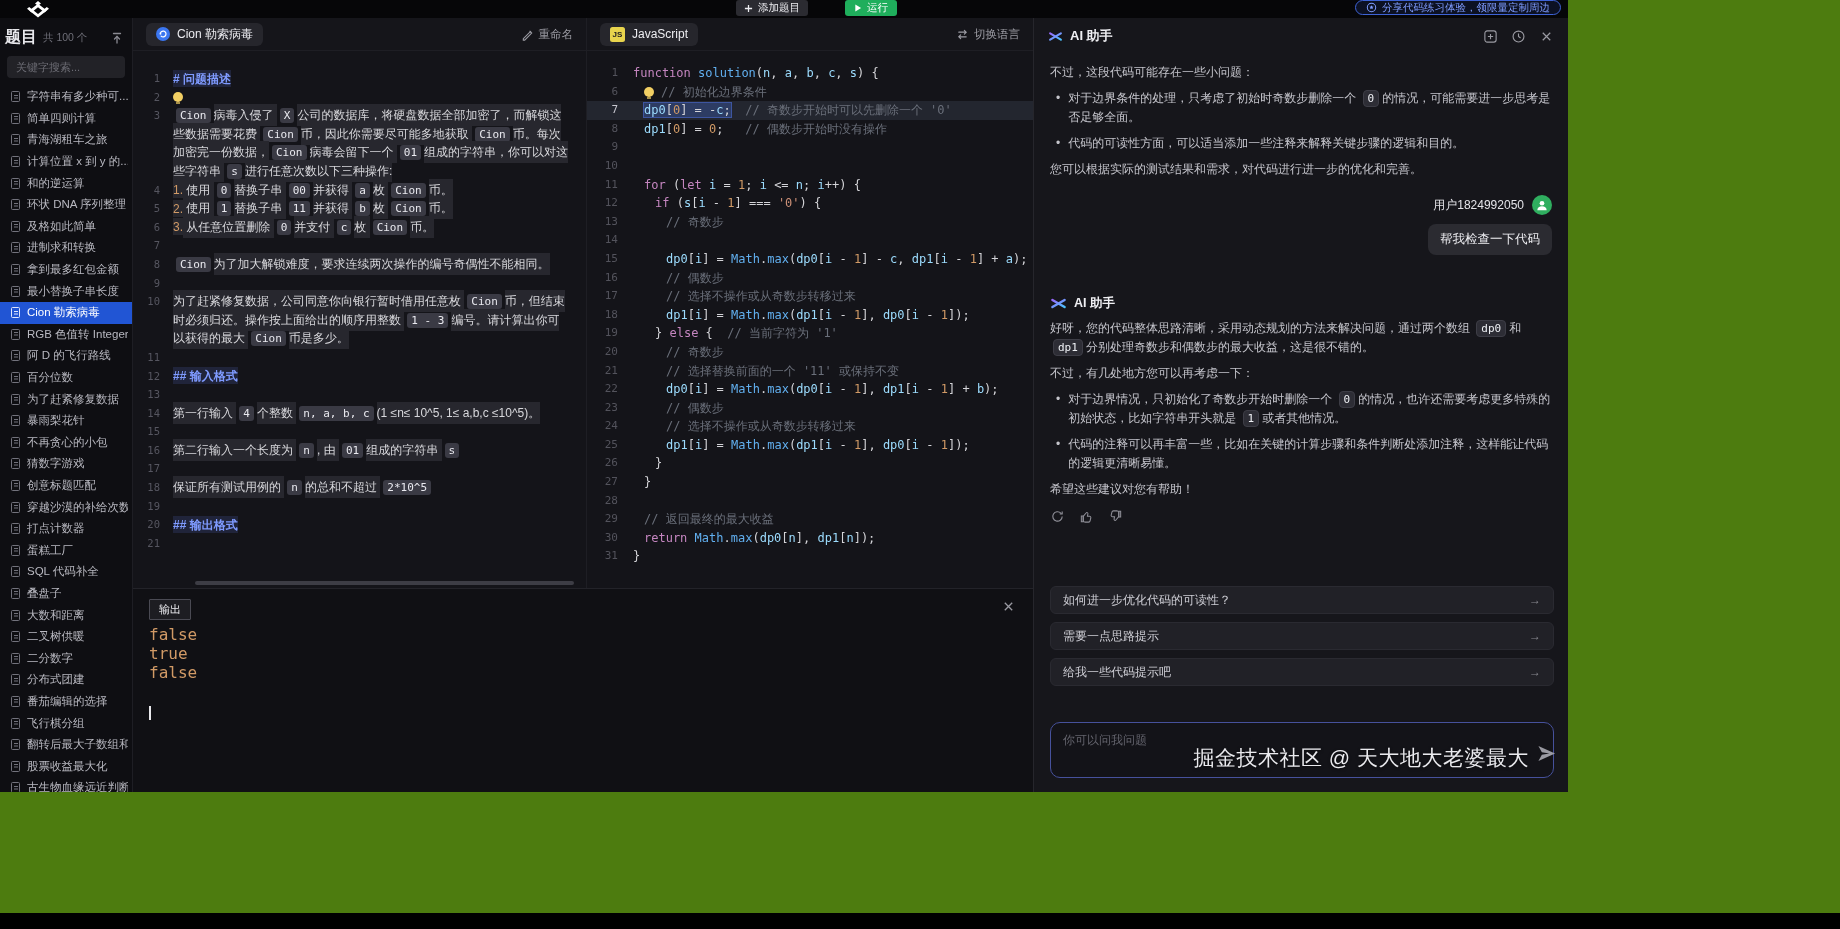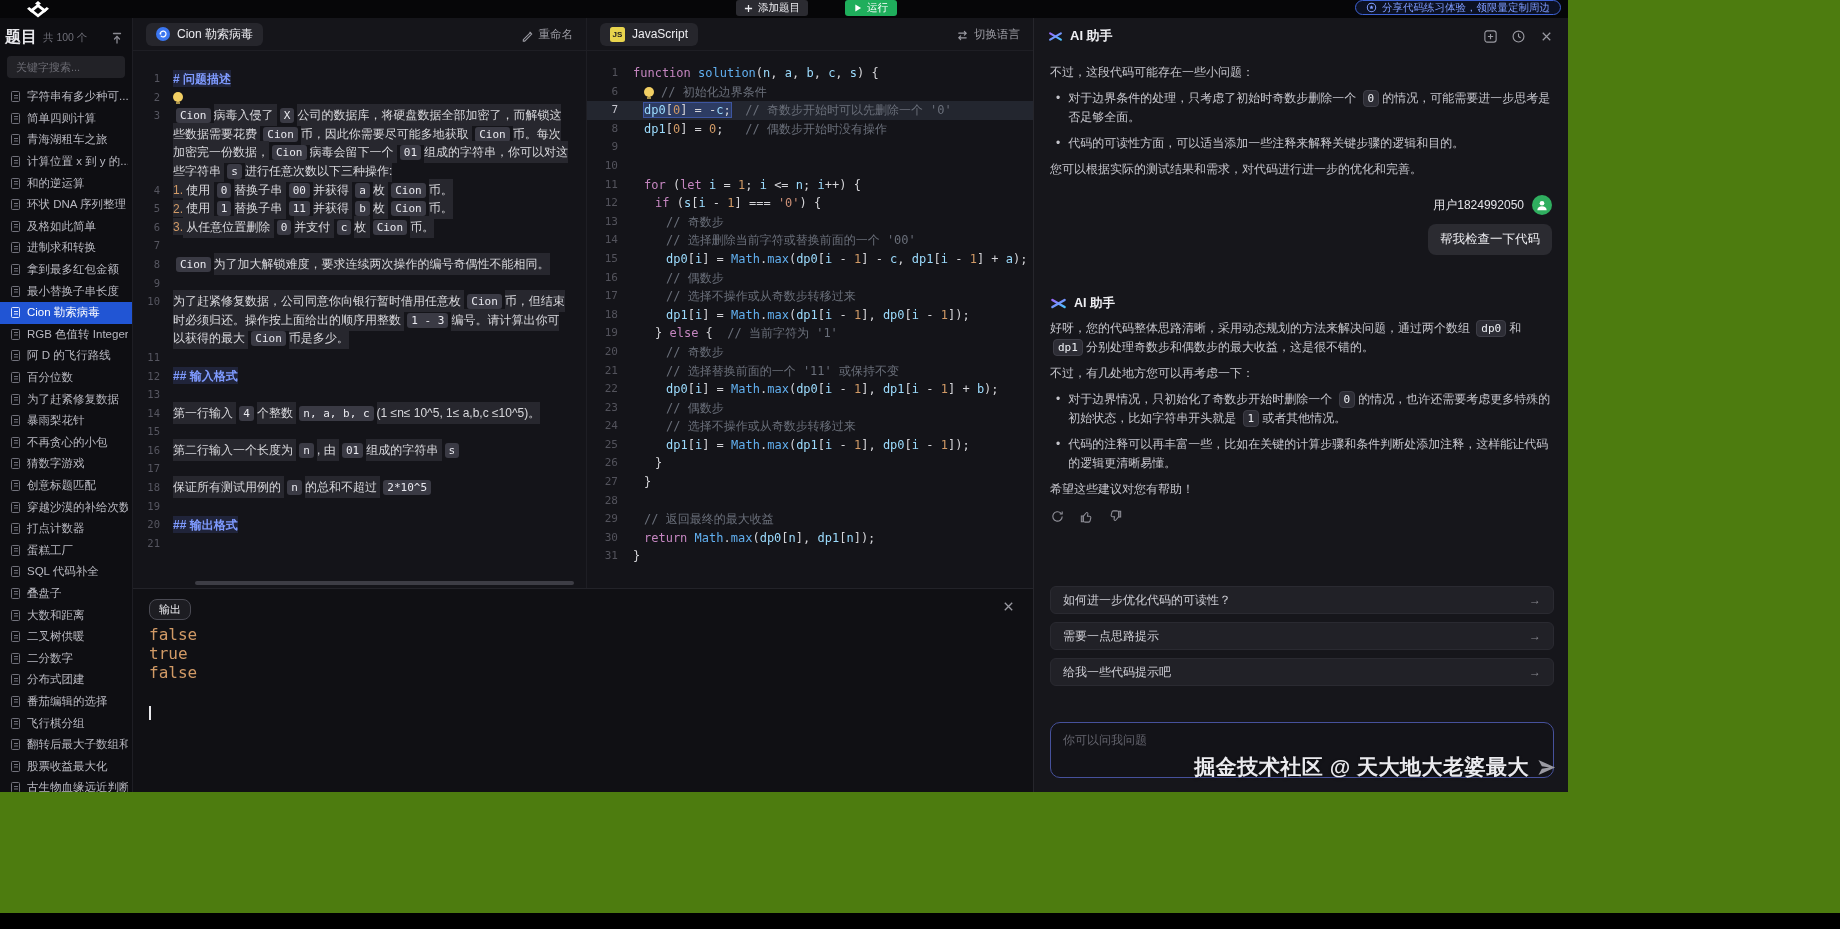--- a/index.html
+++ b/index.html
@@ -28,21 +28,21 @@
 .sb-item{height:21.6px;display:flex;align-items:center;gap:7px;padding:0 4px 0 11px;color:#b9b9c1;font-size:11.5px;white-space:nowrap;overflow:hidden;cursor:pointer}
 .sb-item.sel{background:#2155d4;color:#fff}
 .doc-icon{flex:none;width:9px;height:11px;border:1px solid #72727c;border-radius:1.5px;position:relative}
 .doc-icon::after{content:"";position:absolute;left:1.5px;top:2.5px;width:4px;height:1px;background:#72727c;box-shadow:0 2.5px 0 #72727c}
 .sb-item.sel .doc-icon{border-color:#dfe6ff}
 .sb-item.sel .doc-icon::after{background:#dfe6ff;box-shadow:0 2.5px 0 #dfe6ff}
 .sb-label{overflow:hidden}
 
 .panel-head{height:33px;flex:none;display:flex;align-items:center;padding:0 13px;border-bottom:1px solid #1e1e24;background:#15151a}
 .tab-chip{display:inline-flex;align-items:center;gap:7px;background:#26262c;border-radius:6px;height:23px;padding:0 10px;font-size:12px;color:#ececf0;cursor:pointer;white-space:nowrap}
-.head-action{margin-left:auto;display:flex;align-items:flex-end;gap:5px;font-size:11.5px;color:#9c9ca4;cursor:pointer;white-space:nowrap}
+.head-action{margin-left:auto;display:flex;align-items:center;gap:5px;font-size:11.5px;color:#9c9ca4;cursor:pointer;white-space:nowrap}
 .head-action svg{width:13px;height:13px}
 
 .desc{grid-area:desc;background:#141419;display:flex;flex-direction:column;overflow:hidden;position:relative}
 .md-content{flex:1;padding-top:18px;overflow:hidden;position:relative}
 .md-line{display:flex;min-height:18.6px;line-height:18.6px}
 .md-gutter{flex:none;width:40px;text-align:right;padding-right:13px;font-family:"DejaVu Sans Mono",monospace;font-size:10.5px;color:#565660}
 .md-text{flex:1;padding-right:16px;font-size:12px;color:#d8d8dc;word-break:break-all}
 .sg-p{background:#27272e;padding:4px 0;box-decoration-break:clone;-webkit-box-decoration-break:clone}
 .sg-num{background:#27272e;color:#d19a66;padding:1.5px 0}
 .sg-h1,.sg-h2{background:rgba(78,100,190,.2);color:#7f9bff;font-weight:bold;padding:1.5px 0}
@@ -57,21 +57,21 @@
 .code-line{display:flex;height:18.6px;line-height:18.6px;white-space:pre}
 .cl-hl{background:#23262f}
 .code-gutter{flex:none;width:46px;text-align:right;padding-right:15px;color:#53535c;font-size:11px}
 .cg-hl{color:#c7c7cf}
 .code-body{flex:1;overflow:hidden}
 .code-sel{background:#2d3c63;box-shadow:0 0 0 1px #3d55a0}
 .tk-k{color:#c586c0}.tk-f{color:#61afef}.tk-v{color:#9cdcfe}.tk-n{color:#d19a66}.tk-s{color:#ce9178}.tk-c{color:#6a6f7a}.tk-t{color:#d4d4d8}
 .code-bulb{margin-right:7px;vertical-align:-1px}
 
 .output{grid-area:out;background:#101014;border-top:1px solid #232329;position:relative;padding:10px 16px;overflow:hidden}
-.out-chip{display:inline-block;border:1px solid #4a4a53;background:#1d1d22;border-radius:8px;padding:2px 9px;font-size:11px;color:#ececf0;cursor:pointer}
+.out-chip{display:inline-block;border:1px solid #4a4a53;background:#1d1d22;border-radius:1px;padding:2px 9px;font-size:11px;color:#ececf0;cursor:pointer}
 .out-close{position:absolute;right:18px;top:11px;width:13px;height:13px;color:#9a9aa2;cursor:pointer}
 .out-lines{margin-top:5px;font-family:"DejaVu Sans Mono",monospace;font-size:16px;color:#d19a66}
 .out-line{height:19px;line-height:19px}
 .caret{display:block;width:2px;height:14px;background:#e8e8ec;margin-top:24px;animation:blink 1s steps(2) infinite}
 @keyframes blink{50%{opacity:0}}
 
 .ai{grid-area:ai;background:#16161b;border-left:1px solid #26262c;position:relative;overflow:hidden}
 .ai-head{height:36px;display:flex;align-items:center;padding:0 14px;gap:7px}
 .ai-title{font-size:13px;font-weight:bold;color:#f0f0f4}
 .ai-actions{margin-left:auto;display:flex;gap:13px;color:#9a9aa2}
@@ -89,21 +89,21 @@
 .user-bubble{display:block;margin-left:auto;margin-top:9px;width:max-content;max-width:75%;background:#2b2b31;border-radius:8px;padding:7px 12px;font-size:12.5px;color:#eeeef2}
 .ai-label{display:flex;align-items:center;gap:7px;margin-top:40px;font-size:12.5px;font-weight:bold;color:#f0f0f4}
 .fb-row{display:flex;gap:14px;margin-top:10px;color:#8f8f98}
 .fb-row svg{width:15px;height:15px;cursor:pointer}
 .ai-suggest{position:absolute;left:16px;right:14px;bottom:98px}
 .ai-sug-row{display:flex;align-items:center;justify-content:space-between;height:28px;background:#212127;border:1px solid #2a2a31;border-radius:6px;padding:0 12px;margin-bottom:8px;font-size:12px;color:#cfcfd6;cursor:pointer}
 .sug-arrow{color:#8a8a92}
 .ai-input{position:absolute;left:16px;right:14px;bottom:14px;height:56px;background:#131318;border:1px solid #46519c;border-radius:10px;padding:9px 12px}
 .ai-input textarea{width:100%;height:100%;background:transparent;border:none;outline:none;resize:none;font-family:inherit;font-size:12px;color:#d6d6da}
 .ai-input textarea::placeholder{color:#63636c}
-.watermark{position:absolute;right:12px;bottom:11px;display:flex;align-items:center;gap:8px;font-size:21px;font-weight:bold;color:rgba(244,244,248,.96);letter-spacing:.5px;z-index:5;pointer-events:none;text-shadow:0 1px 3px rgba(0,0,0,.5);white-space:nowrap}
+.watermark{position:absolute;right:12px;bottom:20px;display:flex;gap:8px;font-size:21px;font-weight:normal;color:rgba(244,244,248,.96);letter-spacing:.5px;z-index:5;pointer-events:none;text-shadow:0 1px 3px rgba(0,0,0,.5);white-space:nowrap}
 .watermark svg{width:19px;height:19px;color:#9a9aa2;flex:none}
 .ai-star{flex:none}
 </style>
 </head>
 <body>
 
 <svg width="0" height="0" style="position:absolute">
   <defs>
     <linearGradient id="aigrad" x1="0" y1="0" x2="1" y2="1">
       <stop offset="0" stop-color="#9a6bff"></stop>
@@ -417,21 +417,21 @@
     <div class="code-area" id="code-lines">
           <div class="code-line"><span class="code-gutter">1</span><span class="code-body" style="padding-left: 0px;"><span class="tk-k">function</span><span class="tk-t"> </span><span class="tk-f">solution</span><span class="tk-t">(</span><span class="tk-v">n</span><span class="tk-t">, </span><span class="tk-v">a</span><span class="tk-t">, </span><span class="tk-v">b</span><span class="tk-t">, </span><span class="tk-v">c</span><span class="tk-t">, </span><span class="tk-v">s</span><span class="tk-t">) {</span></span></div>
           <div class="code-line"><span class="code-gutter">6</span><span class="code-body" style="padding-left: 11px;"><span class="bulb-icon code-bulb"></span><span class="tk-c">// 初始化边界条件</span></span></div>
           <div class="code-line cl-hl"><span class="code-gutter cg-hl">7</span><span class="code-body" style="padding-left: 11px;"><span class="code-sel"><span class="tk-v">dp0</span><span class="tk-t">[</span><span class="tk-n">0</span><span class="tk-t">] = -</span><span class="tk-v">c</span><span class="tk-t">;</span></span><span class="tk-t">  </span><span class="tk-c">// 奇数步开始时可以先删除一个 '0'</span></span></div>
           <div class="code-line"><span class="code-gutter">8</span><span class="code-body" style="padding-left: 11px;"><span class="tk-v">dp1</span><span class="tk-t">[</span><span class="tk-n">0</span><span class="tk-t">] = </span><span class="tk-n">0</span><span class="tk-t">;   </span><span class="tk-c">// 偶数步开始时没有操作</span></span></div>
           <div class="code-line"><span class="code-gutter">9</span><span class="code-body" style="padding-left: 0px;"></span></div>
           <div class="code-line"><span class="code-gutter">10</span></div>
           <div class="code-line"><span class="code-gutter">11</span><span class="code-body" style="padding-left: 11px;"><span class="tk-k">for</span><span class="tk-t"> (</span><span class="tk-k">let</span><span class="tk-t"> </span><span class="tk-v">i</span><span class="tk-t"> = </span><span class="tk-n">1</span><span class="tk-t">; </span><span class="tk-v">i</span><span class="tk-t"> &lt;= </span><span class="tk-v">n</span><span class="tk-t">; </span><span class="tk-v">i</span><span class="tk-t">++) {</span></span></div>
           <div class="code-line"><span class="code-gutter">12</span><span class="code-body" style="padding-left: 22px;"><span class="tk-k">if</span><span class="tk-t"> (</span><span class="tk-v">s</span><span class="tk-t">[</span><span class="tk-v">i</span><span class="tk-t"> - </span><span class="tk-n">1</span><span class="tk-t">] === </span><span class="tk-s">'0'</span><span class="tk-t">) {</span></span></div>
           <div class="code-line"><span class="code-gutter">13</span><span class="code-body" style="padding-left: 33px;"><span class="tk-c">// 奇数步</span></span></div>
-          <div class="code-line"><span class="code-gutter">14</span><span class="code-body" style="padding-left: 33px;"><span class="tk-c">// 选择删除当前字符或替换前面的一个 '00'</span></span></div>
+          <div class="code-line"><span class="code-gutter">14</span></div>
           <div class="code-line"><span class="code-gutter">15</span><span class="code-body" style="padding-left: 33px;"><span class="tk-v">dp0</span><span class="tk-t">[</span><span class="tk-v">i</span><span class="tk-t">] = </span><span class="tk-f">Math</span><span class="tk-t">.</span><span class="tk-f">max</span><span class="tk-t">(</span><span class="tk-v">dp0</span><span class="tk-t">[</span><span class="tk-v">i</span><span class="tk-t"> - </span><span class="tk-n">1</span><span class="tk-t">] - </span><span class="tk-v">c</span><span class="tk-t">, </span><span class="tk-v">dp1</span><span class="tk-t">[</span><span class="tk-v">i</span><span class="tk-t"> - </span><span class="tk-n">1</span><span class="tk-t">] + </span><span class="tk-v">a</span><span class="tk-t">);</span></span></div>
           <div class="code-line"><span class="code-gutter">16</span><span class="code-body" style="padding-left: 33px;"><span class="tk-c">// 偶数步</span></span></div>
           <div class="code-line"><span class="code-gutter">17</span><span class="code-body" style="padding-left: 33px;"><span class="tk-c">// 选择不操作或从奇数步转移过来</span></span></div>
           <div class="code-line"><span class="code-gutter">18</span><span class="code-body" style="padding-left: 33px;"><span class="tk-v">dp1</span><span class="tk-t">[</span><span class="tk-v">i</span><span class="tk-t">] = </span><span class="tk-f">Math</span><span class="tk-t">.</span><span class="tk-f">max</span><span class="tk-t">(</span><span class="tk-v">dp1</span><span class="tk-t">[</span><span class="tk-v">i</span><span class="tk-t"> - </span><span class="tk-n">1</span><span class="tk-t">], </span><span class="tk-v">dp0</span><span class="tk-t">[</span><span class="tk-v">i</span><span class="tk-t"> - </span><span class="tk-n">1</span><span class="tk-t">]);</span></span></div>
           <div class="code-line"><span class="code-gutter">19</span><span class="code-body" style="padding-left: 22px;"><span class="tk-t">} </span><span class="tk-k">else</span><span class="tk-t"> {  </span><span class="tk-c">// 当前字符为 '1'</span></span></div>
           <div class="code-line"><span class="code-gutter">20</span><span class="code-body" style="padding-left: 33px;"><span class="tk-c">// 奇数步</span></span></div>
           <div class="code-line"><span class="code-gutter">21</span><span class="code-body" style="padding-left: 33px;"><span class="tk-c">// 选择替换前面的一个 '11' 或保持不变</span></span></div>
           <div class="code-line"><span class="code-gutter">22</span><span class="code-body" style="padding-left: 33px;"><span class="tk-v">dp0</span><span class="tk-t">[</span><span class="tk-v">i</span><span class="tk-t">] = </span><span class="tk-f">Math</span><span class="tk-t">.</span><span class="tk-f">max</span><span class="tk-t">(</span><span class="tk-v">dp0</span><span class="tk-t">[</span><span class="tk-v">i</span><span class="tk-t"> - </span><span class="tk-n">1</span><span class="tk-t">], </span><span class="tk-v">dp1</span><span class="tk-t">[</span><span class="tk-v">i</span><span class="tk-t"> - </span><span class="tk-n">1</span><span class="tk-t">] + </span><span class="tk-v">b</span><span class="tk-t">);</span></span></div>
           <div class="code-line"><span class="code-gutter">23</span><span class="code-body" style="padding-left: 33px;"><span class="tk-c">// 偶数步</span></span></div>
           <div class="code-line"><span class="code-gutter">24</span><span class="code-body" style="padding-left: 33px;"><span class="tk-c">// 选择不操作或从奇数步转移过来</span></span></div>

